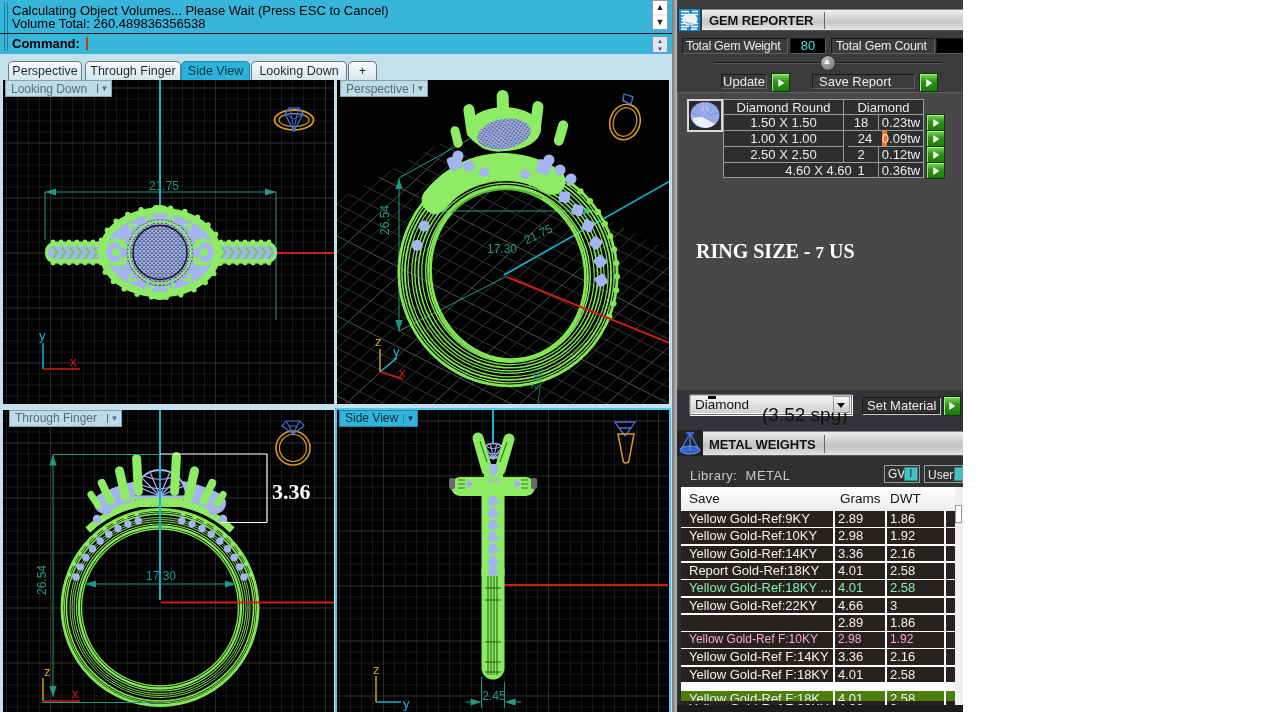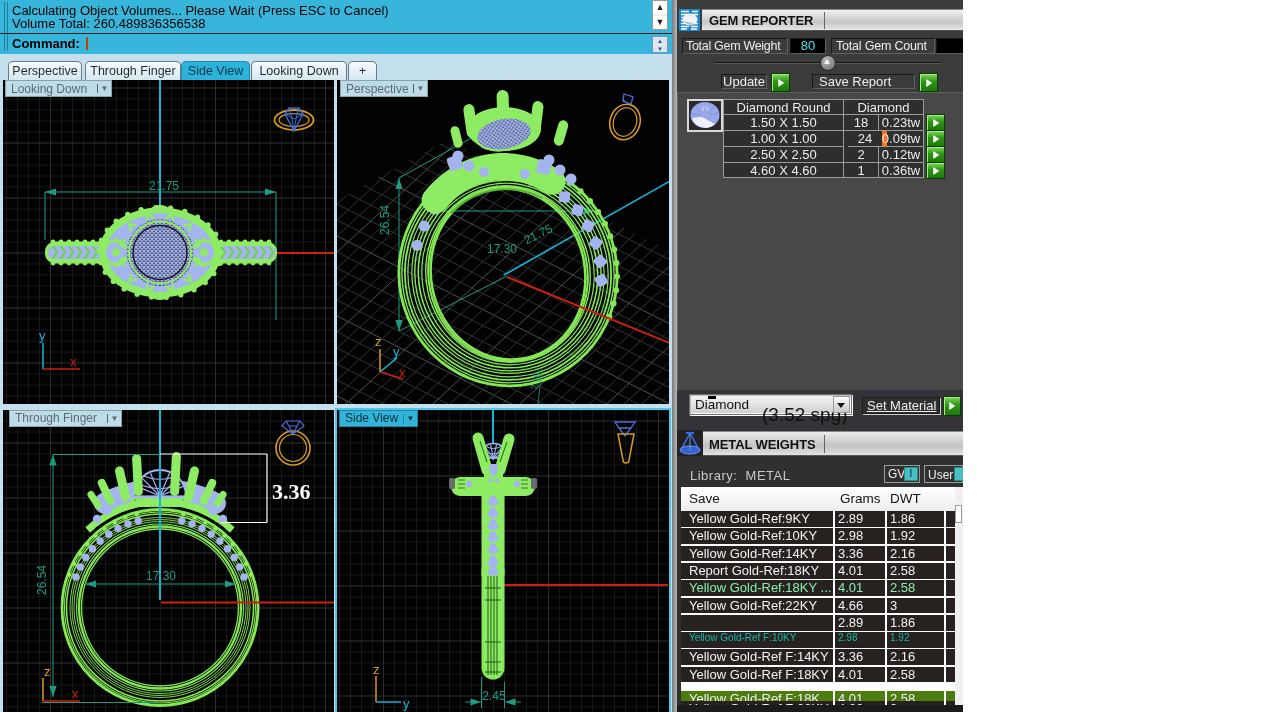--- a/index.html
+++ b/index.html
@@ -603,47 +603,48 @@
       <div style="position:absolute;left:120px;top:0;width:79px;height:14px;text-align:center;border-bottom:1px solid #9a9a9a;">Diamond</div>
       <div style="position:absolute;left:0;top:15px;width:119px;height:15px;border-right:1px solid #9a9a9a;text-align:center;border-bottom:1px solid #9a9a9a;">1.50 X 1.50</div>
       <div style="position:absolute;left:120px;top:15px;width:34px;height:15px;border-right:1px solid #9a9a9a;text-align:center;border-bottom:1px solid #9a9a9a;">18</div>
       <div style="position:absolute;left:155px;top:15px;width:44px;height:15px;text-align:center;border-bottom:1px solid #9a9a9a;">0.23tw</div>
       <div style="position:absolute;left:0;top:31px;width:119px;height:15px;border-right:1px solid #9a9a9a;text-align:center;border-bottom:1px solid #9a9a9a;">1.00 X 1.00</div>
       <div style="position:absolute;left:124px;top:31px;width:34px;height:15px;border-right:5px solid #f97316;text-align:center;border-bottom:1px solid #9a9a9a;">24</div>
       <div style="position:absolute;left:155px;top:31px;width:44px;height:15px;text-align:center;border-bottom:1px solid #9a9a9a;">0.09tw</div>
       <div style="position:absolute;left:0;top:47px;width:119px;height:15px;border-right:1px solid #9a9a9a;text-align:center;border-bottom:1px solid #9a9a9a;">2.50 X 2.50</div>
       <div style="position:absolute;left:120px;top:47px;width:34px;height:15px;border-right:1px solid #9a9a9a;text-align:center;border-bottom:1px solid #9a9a9a;">2</div>
       <div style="position:absolute;left:155px;top:47px;width:44px;height:15px;text-align:center;border-bottom:1px solid #9a9a9a;">0.12tw</div>
-      <div style="position:absolute;left:0;top:63px;width:119px;height:15px;border-right:1px solid #9a9a9a;text-align:center;">4.60 X 4.60</div>
+      <div style="position:absolute;left:0;top:63px;width:119px;height:15px;border-right:1px solid #9a9a9a;text-align:center;padding-left:35px;">4.60 X 4.60</div>
       <div style="position:absolute;left:120px;top:63px;width:34px;height:15px;border-right:1px solid #9a9a9a;text-align:center;">1</div>
       <div style="position:absolute;left:155px;top:63px;width:44px;height:15px;text-align:center;">0.36tw</div>
     </div>
     <div style="position:absolute;left:249px;top:114px;width:17px;height:15px;background:linear-gradient(#7fd95c,#2e9417 45%,#1d7a0b);border:1px solid #0c3a04;box-shadow:inset 1px 1px 0 #a8eb8a;">
       <div style="position:absolute;left:50%;top:50%;transform:translate(-46%,-50%);width:0;height:0;border-left:6px solid #fff;border-top:4.5px solid transparent;border-bottom:4.5px solid transparent;"></div>
     </div>
     <div style="position:absolute;left:249px;top:130px;width:17px;height:15px;background:linear-gradient(#7fd95c,#2e9417 45%,#1d7a0b);border:1px solid #0c3a04;box-shadow:inset 1px 1px 0 #a8eb8a;">
       <div style="position:absolute;left:50%;top:50%;transform:translate(-46%,-50%);width:0;height:0;border-left:6px solid #fff;border-top:4.5px solid transparent;border-bottom:4.5px solid transparent;"></div>
     </div>
     <div style="position:absolute;left:249px;top:146px;width:17px;height:15px;background:linear-gradient(#7fd95c,#2e9417 45%,#1d7a0b);border:1px solid #0c3a04;box-shadow:inset 1px 1px 0 #a8eb8a;">
       <div style="position:absolute;left:50%;top:50%;transform:translate(-46%,-50%);width:0;height:0;border-left:6px solid #fff;border-top:4.5px solid transparent;border-bottom:4.5px solid transparent;"></div>
     </div>
     <div style="position:absolute;left:249px;top:162px;width:17px;height:15px;background:linear-gradient(#7fd95c,#2e9417 45%,#1d7a0b);border:1px solid #0c3a04;box-shadow:inset 1px 1px 0 #a8eb8a;">
       <div style="position:absolute;left:50%;top:50%;transform:translate(-46%,-50%);width:0;height:0;border-left:6px solid #fff;border-top:4.5px solid transparent;border-bottom:4.5px solid transparent;"></div>
     </div>
+    <div class="abs" style="left:19px;top:240px;font-family:'Liberation Serif',serif;font-weight:bold;font-size:20px;color:#fff;">RING SIZE - <span style="font-size:17px;">7</span> US</div>
     <div class="abs" style="left:0;top:390px;width:286px;height:41px;background:#343438;"></div>
     <div class="abs" style="left:12px;top:394px;width:163px;height:21px;background:#fff;border:1px solid #707070;box-shadow:1px 1px 0 #fff, inset 1px 1px 2px #aaa;box-sizing:border-box;">
       <div style="position:absolute;left:1px;top:1px;right:18px;bottom:1px;background:linear-gradient(#f4f4f4,#cfcfcf);"></div>
       <span style="position:absolute;left:5px;top:2px;font-size:13.5px;color:#111;">Diamond</span>
       <span style="position:absolute;left:72px;top:2px;font-size:19px;color:#111;margin-top:7px;">(3.52 spg)</span>
       <div style="position:absolute;left:18px;top:1px;width:8px;height:3px;background:#000;"></div>
       <div style="position:absolute;right:1px;top:1px;width:17px;bottom:1px;background:linear-gradient(#fdfdfd,#c8c8c8);border:1px solid #999;box-sizing:border-box;">
         <div style="position:absolute;left:3px;top:6px;width:0;height:0;border-top:5px solid #111;border-left:4px solid transparent;border-right:4px solid transparent;"></div>
       </div>
     </div>
-    <div class="abs" style="left:185px;top:397px;width:78px;height:17px;border:1px solid #1a1a1a;box-shadow:1px 1px 0 #cfcfcf;background:#303030;box-sizing:border-box;font-size:13px;color:#ececec;padding-left:4px;line-height:15px;white-space:nowrap;overflow:hidden;text-decoration:underline;">Set Material</div>
+    <div class="abs" style="left:185px;top:397px;width:78px;height:17px;border:1px solid #1a1a1a;box-shadow:1px 1px 0 #cfcfcf;background:#303030;box-sizing:border-box;font-size:13px;color:#ececec;padding-left:4px;line-height:15px;white-space:nowrap;overflow:hidden;">Set Material</div>
     <div style="position:absolute;left:266px;top:396px;width:16px;height:18px;background:linear-gradient(#7fd95c,#2e9417 45%,#1d7a0b);border:1px solid #0c3a04;box-shadow:inset 1px 1px 0 #a8eb8a;">
       <div style="position:absolute;left:50%;top:50%;transform:translate(-46%,-50%);width:0;height:0;border-left:6px solid #fff;border-top:4.5px solid transparent;border-bottom:4.5px solid transparent;"></div>
     </div>
     <div class="abs" style="left:0;top:431px;width:286px;height:25px;background:#2a2a2a;"></div>
     <div class="abs" style="left:0px;top:430px;width:26px;height:27px;background:#222;"><svg width="26" height="27">
         <path d="M13 3 L4 20 h18 z" fill="none" stroke="#3a6ae0" stroke-width="1.6"></path>
         <ellipse cx="13" cy="20" rx="10" ry="4" fill="#3a6ae0" opacity="0.85"></ellipse>
         <ellipse cx="13" cy="20" rx="10" ry="4" fill="none" stroke="#6a9af8"></ellipse>
         <line x1="13" y1="3" x2="13" y2="20" stroke="#6a9af8"></line>
         <path d="M9 3 h8" stroke="#3a6ae0" stroke-width="2"></path>
@@ -717,21 +718,21 @@
         <div style="position:absolute;left:263px;top:0;width:1.5px;height:100%;background:#fff;"></div>
       </div>
       <div style="position:absolute;left:0;top:127.80000000000001px;width:276px;height:15.8px;background:#27221f;color:#f2f2f2;font-size:13px;">
         <span style="position:absolute;left:8px;top:0px;margin-top:48px;">Yellow Gold-Ref F:9KY</span>
         <span style="position:absolute;left:157px;top:0px;">2.89</span>
         <span style="position:absolute;left:209px;top:0px;">1.86</span>
         <div style="position:absolute;left:152px;top:0;width:1.5px;height:100%;background:#fff;"></div>
         <div style="position:absolute;left:204px;top:0;width:1.5px;height:100%;background:#fff;"></div>
         <div style="position:absolute;left:263px;top:0;width:1.5px;height:100%;background:#fff;"></div>
       </div>
-      <div style="position:absolute;left:0;top:145.10000000000002px;width:276px;height:15.8px;background:#27221f;color:#14b8a6;font-size:10px;">
+      <div style="position:absolute;left:0;top:145.10000000000002px;width:276px;height:15.8px;background:#27221f;color:#f9a8d4;font-size:12px;">
         <span style="position:absolute;left:8px;top:0px;">Yellow Gold-Ref F:10KY</span>
         <span style="position:absolute;left:157px;top:0px;">2.98</span>
         <span style="position:absolute;left:209px;top:0px;">1.92</span>
         <div style="position:absolute;left:152px;top:0;width:1.5px;height:100%;background:#fff;"></div>
         <div style="position:absolute;left:204px;top:0;width:1.5px;height:100%;background:#fff;"></div>
         <div style="position:absolute;left:263px;top:0;width:1.5px;height:100%;background:#fff;"></div>
       </div>
       <div style="position:absolute;left:0;top:162.4px;width:276px;height:15.8px;background:#27221f;color:#f2f2f2;font-size:13px;">
         <span style="position:absolute;left:8px;top:0px;">Yellow Gold-Ref F:14KY</span>
         <span style="position:absolute;left:157px;top:0px;">3.36</span>

